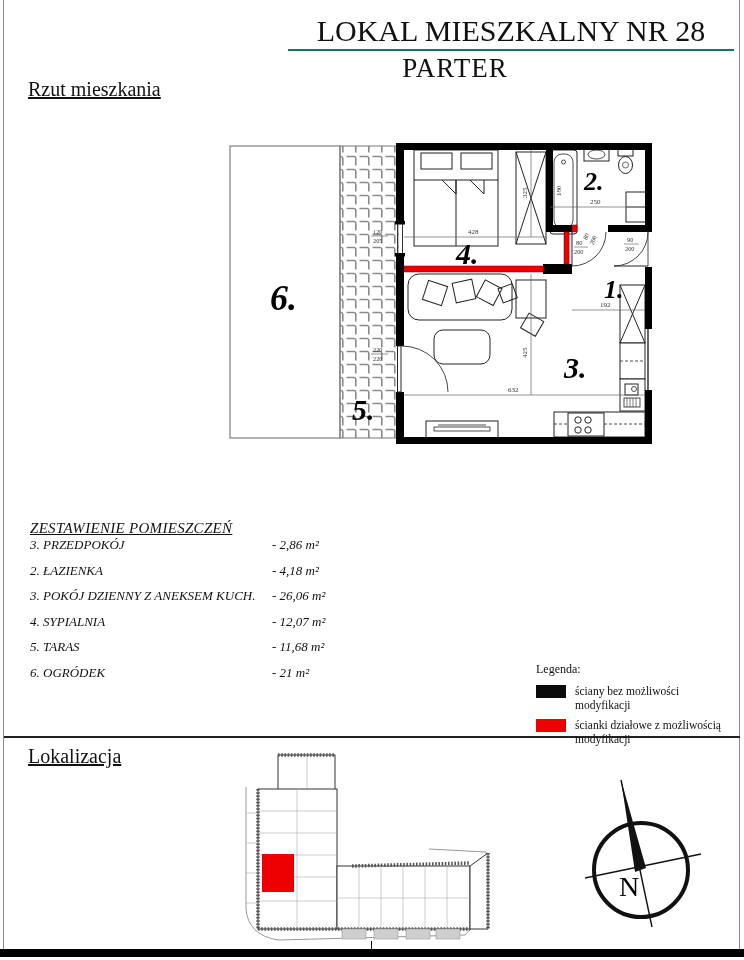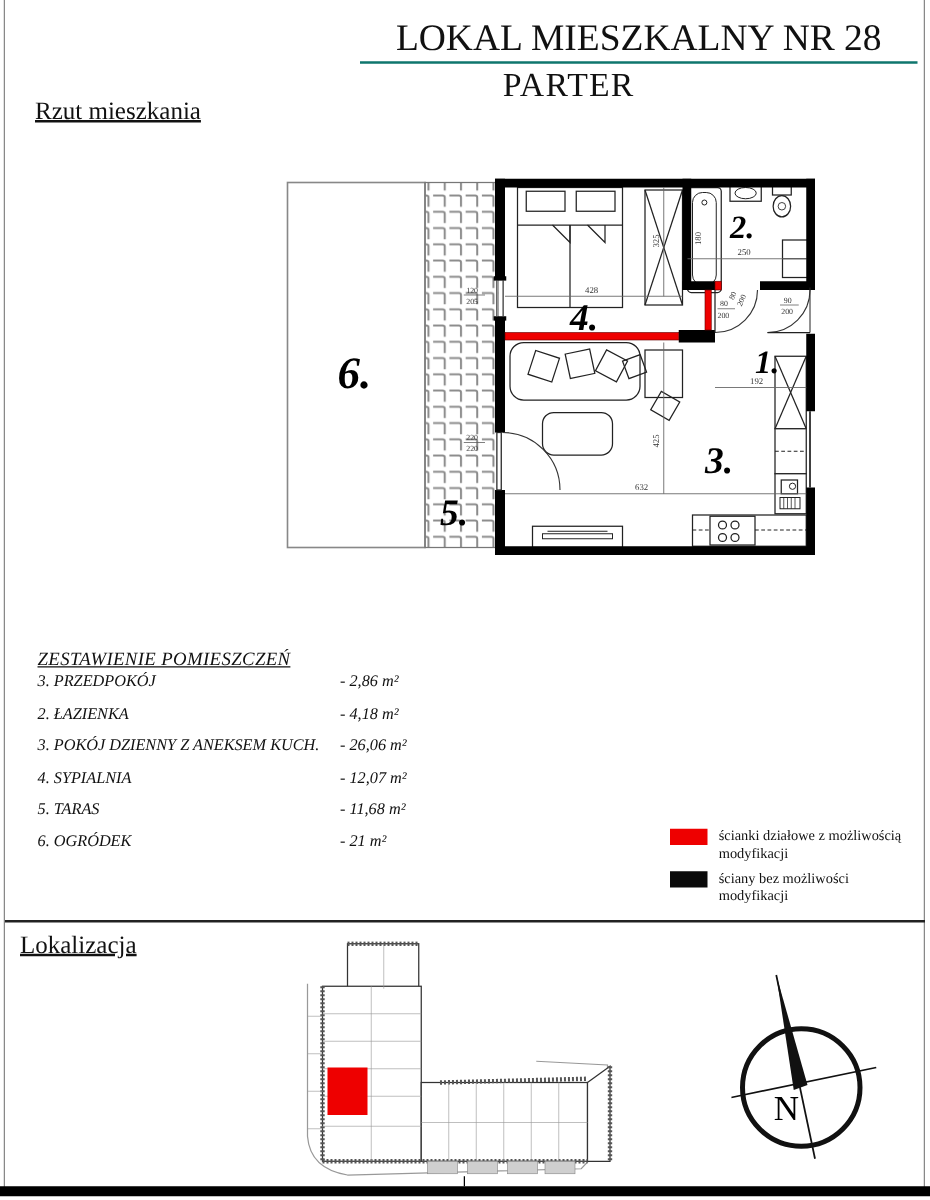--- a/index.html
+++ b/index.html
@@ -14,21 +14,21 @@
   .footer-bar{position:absolute;left:0;right:0;top:949px;height:8px;background:#000;}
   .footer-tick{position:absolute;left:371px;top:941px;width:1px;height:8px;background:#000;}
 
   
   .title-block{position:absolute;top:14px;left:288px;width:446px;text-align:center;}
   .title-line1{font-size:30px;border-bottom:2px solid #0f766e;padding-bottom:1px;white-space:nowrap;}
   .title-line2{font-size:27px;margin-top:2px;padding-right:112px;letter-spacing:1px;font-family:Liberation Serif, serif;}
 
   .section-h{position:absolute;font-size:20px;text-decoration:underline;}
   .section-rzut{left:28px;top:78px;}
-  .section-lok{left:16px;top:745px;}
+  .section-lok{left:28px;top:745px;}
 
   
   .room-table{position:absolute;left:30px;top:520px;width:350px;font-style:italic;font-size:13px;}
   .rt-header{font-size:15px;text-decoration:underline;letter-spacing:.3px;margin-bottom:0;}
   .rt-row{display:flex;margin-bottom:9.5px;}
   .rt-label{width:242px;flex:none;}
   .rt-total{display:flex;margin:12px 0 14px 0;font-weight:bold;font-size:15px;}
   .rt-total .rt-label{width:237px;}
 
   
@@ -280,27 +280,28 @@
     <span class="rt-label">5. TARAS</span>
     <span class="rt-val">- 11,68 m²</span>
   </div>
   <div class="rt-row">
     <span class="rt-label">6. OGRÓDEK</span>
     <span class="rt-val">- 21 m²</span>
   </div>
 </div>
 
 <div class="legend">
+  <div class="legend-title">Legenda:</div>
+  <div class="legend-item">
+    <span class="swatch" style="background: rgb(10, 10, 10);"></span>
+    <span>ściany bez możliwości modyfikacji</span>
+  </div>
   <div class="legend-item">
     <span class="swatch" style="background: rgb(238, 0, 0);"></span>
     <span>ścianki działowe z możliwością modyfikacji</span>
-  </div>
-  <div class="legend-item">
-    <span class="swatch" style="background: rgb(10, 10, 10);"></span>
-    <span>ściany bez możliwości modyfikacji</span>
   </div>
 </div>
 
 <svg class="site-plan" width="282" height="200" viewBox="0 0 282 200">
   <path d="M24 34 L24 156 Q26 182 56 187 L243 182 L264 160 L264 99 L207 96" fill="none" stroke="#999" stroke-width="1"></path>
   <g fill="#fff" stroke="#333" stroke-width="1">
     <rect x="56" y="2" width="57" height="36"></rect>
     <rect x="36" y="36" width="79" height="140"></rect>
     <rect x="115" y="113" width="133" height="63"></rect>
     <polygon points="248,113 266,100 266,176 248,176"></polygon>

